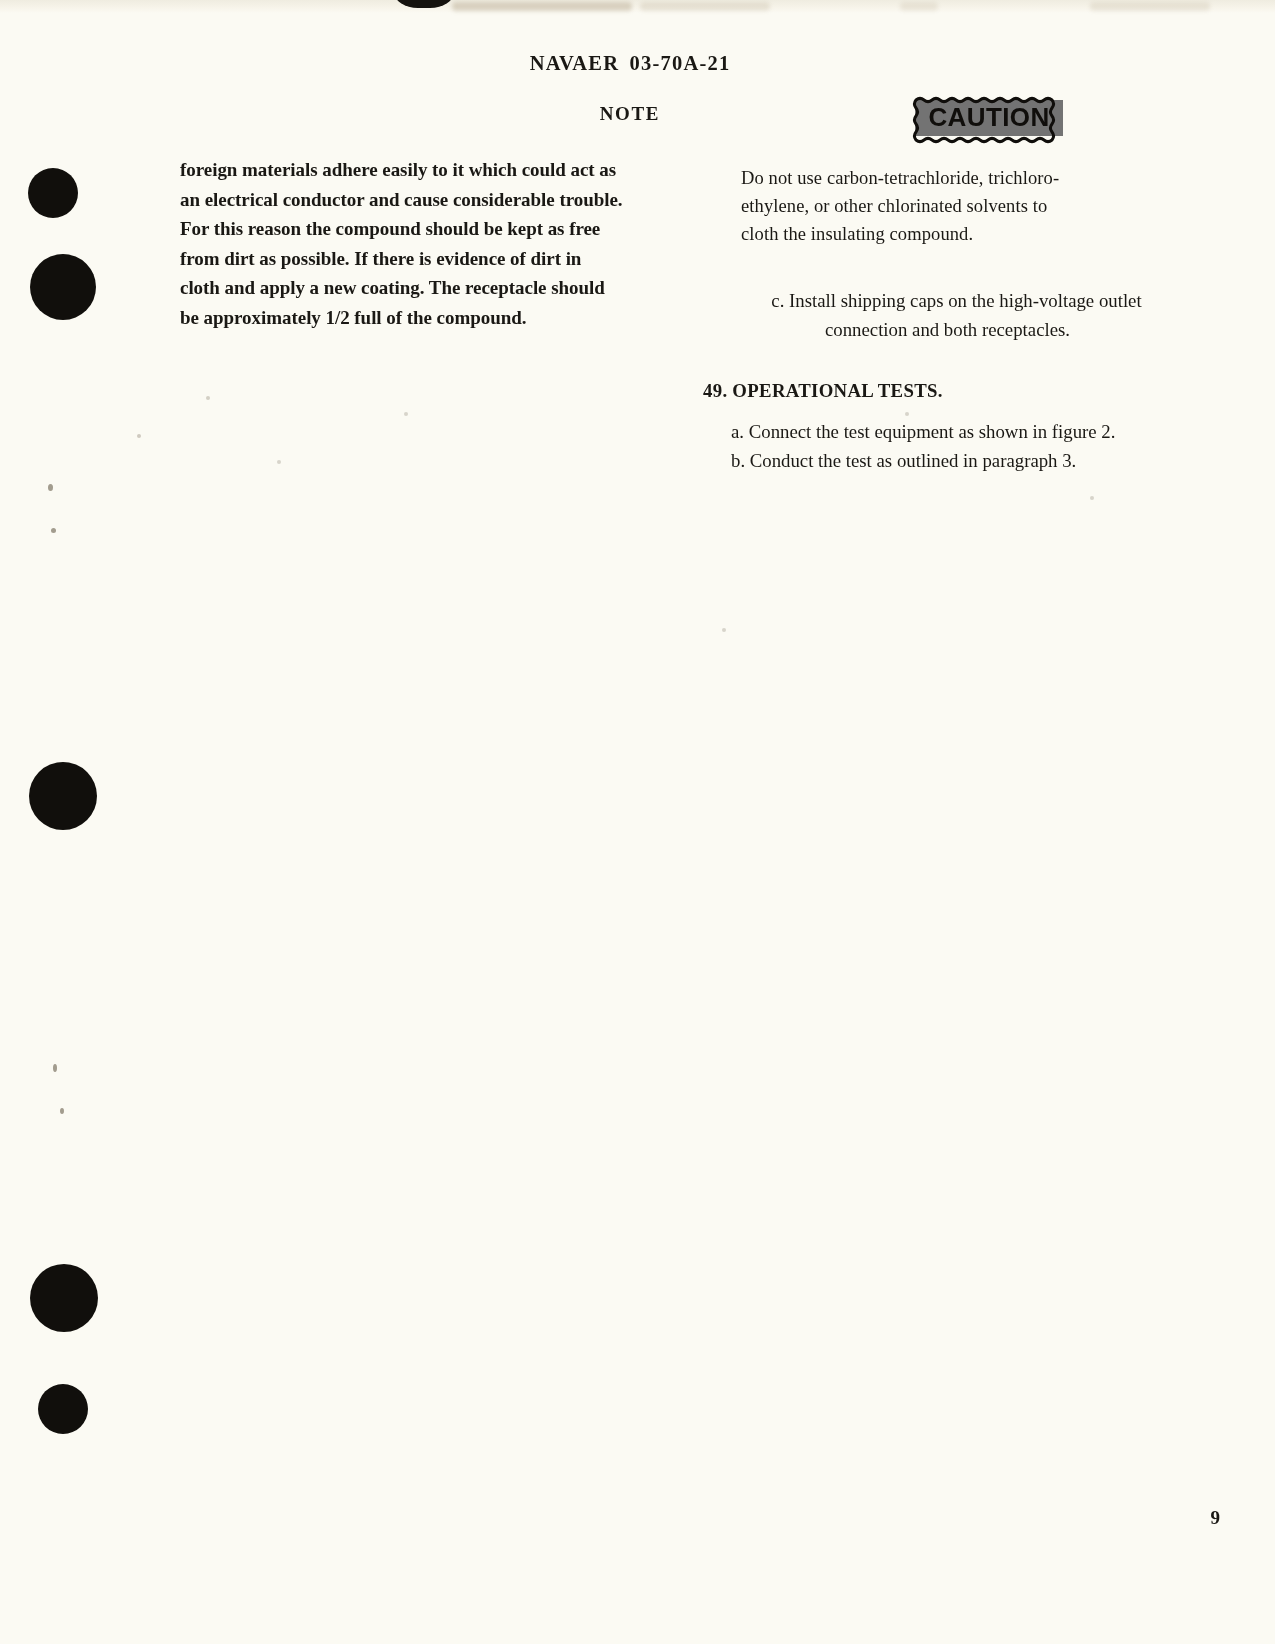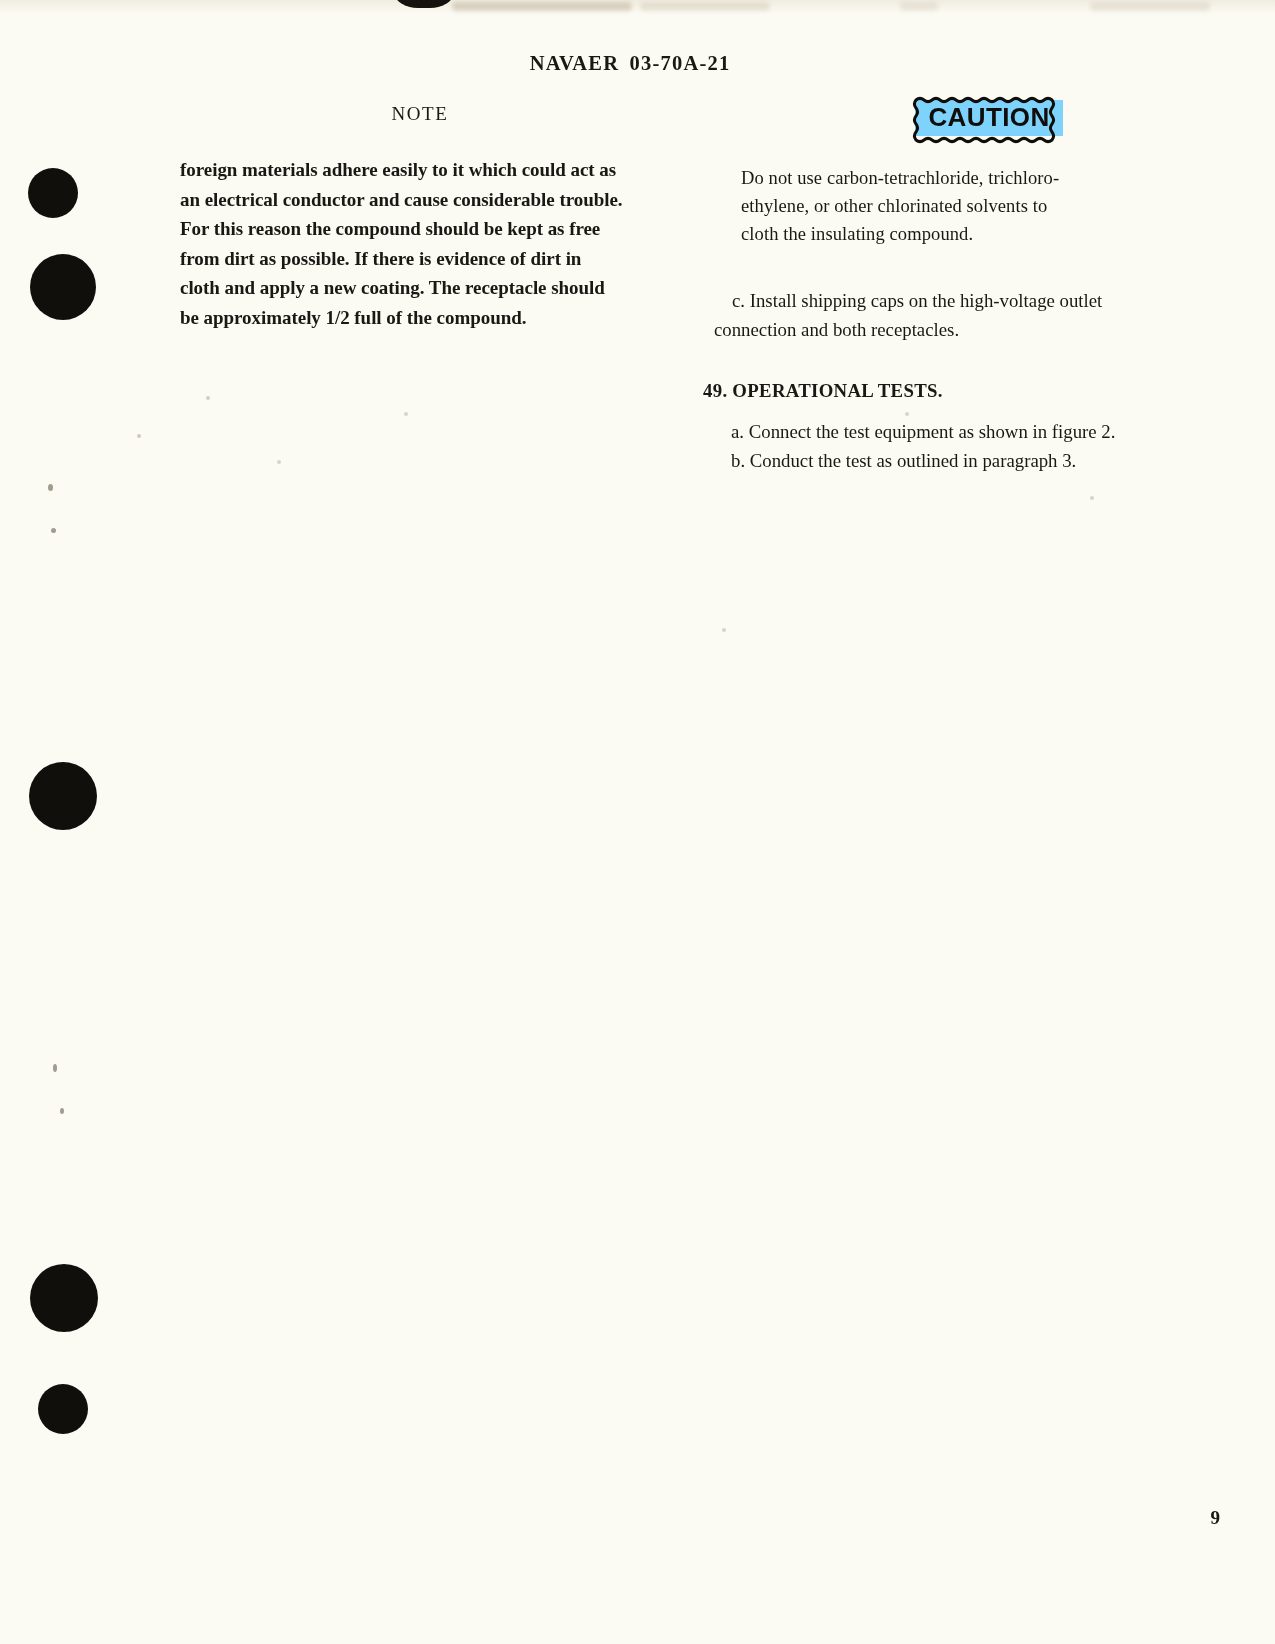--- a/index.html
+++ b/index.html
@@ -76,23 +76,23 @@
     left: 180px; top: 103px;
     width: 480px;
   }
   .col-right {
     position: absolute;
     left: 703px; top: 100px;
     width: 478px;
   }
 
   .note-title {
-    text-align: center;
-    font-size: 19px;
-    font-weight: normal;
+    text-align: right;
+    font-size: 19px;
+    font-weight: bold;
     letter-spacing: 1.6px;
     margin: 0 0 26px 0;
   }
 
   .note-body {
     margin: 0 0 0 46px;
     font-size: 19px;
     line-height: 29px;
     font-weight: bold;
     letter-spacing: .15px;
@@ -115,21 +115,21 @@
     position: relative;
     height: 42px;
     margin: 0 0 22px 0;
     text-align: center;
   }
   .caution-box {
     position: relative;
     display: inline-block;
     margin-left: 94px;
     padding: 4px 13px 5px 13px;
-    background: #7dd3fc;
+    background: #737373;
   }
   .caution-word {
     font-family: "Liberation Sans", "DejaVu Sans", sans-serif;
     font-weight: bold;
     font-size: 26px;
     letter-spacing: 0.4px;
     line-height: 27px;
     color: #100e0b;
     display: block;
   }
@@ -145,20 +145,21 @@
     font-size: 18.5px;
     line-height: 28px;
     letter-spacing: .1px;
   }
   .caution-text .ln { display: block; white-space: nowrap; }
 
   .rpara {
     margin: 38px 0 0 11px;
     font-size: 18.8px;
     line-height: 29px;
+    text-align: center;
   }
   .rpara .ln { display: block; white-space: nowrap; }
   .rpara .ind { padding-left: 18px; }
 
   .sect-head {
     margin: 32px 0 0 0;
     font-size: 18.8px;
     line-height: 29px;
     font-weight: bold;
     letter-spacing: .3px;

